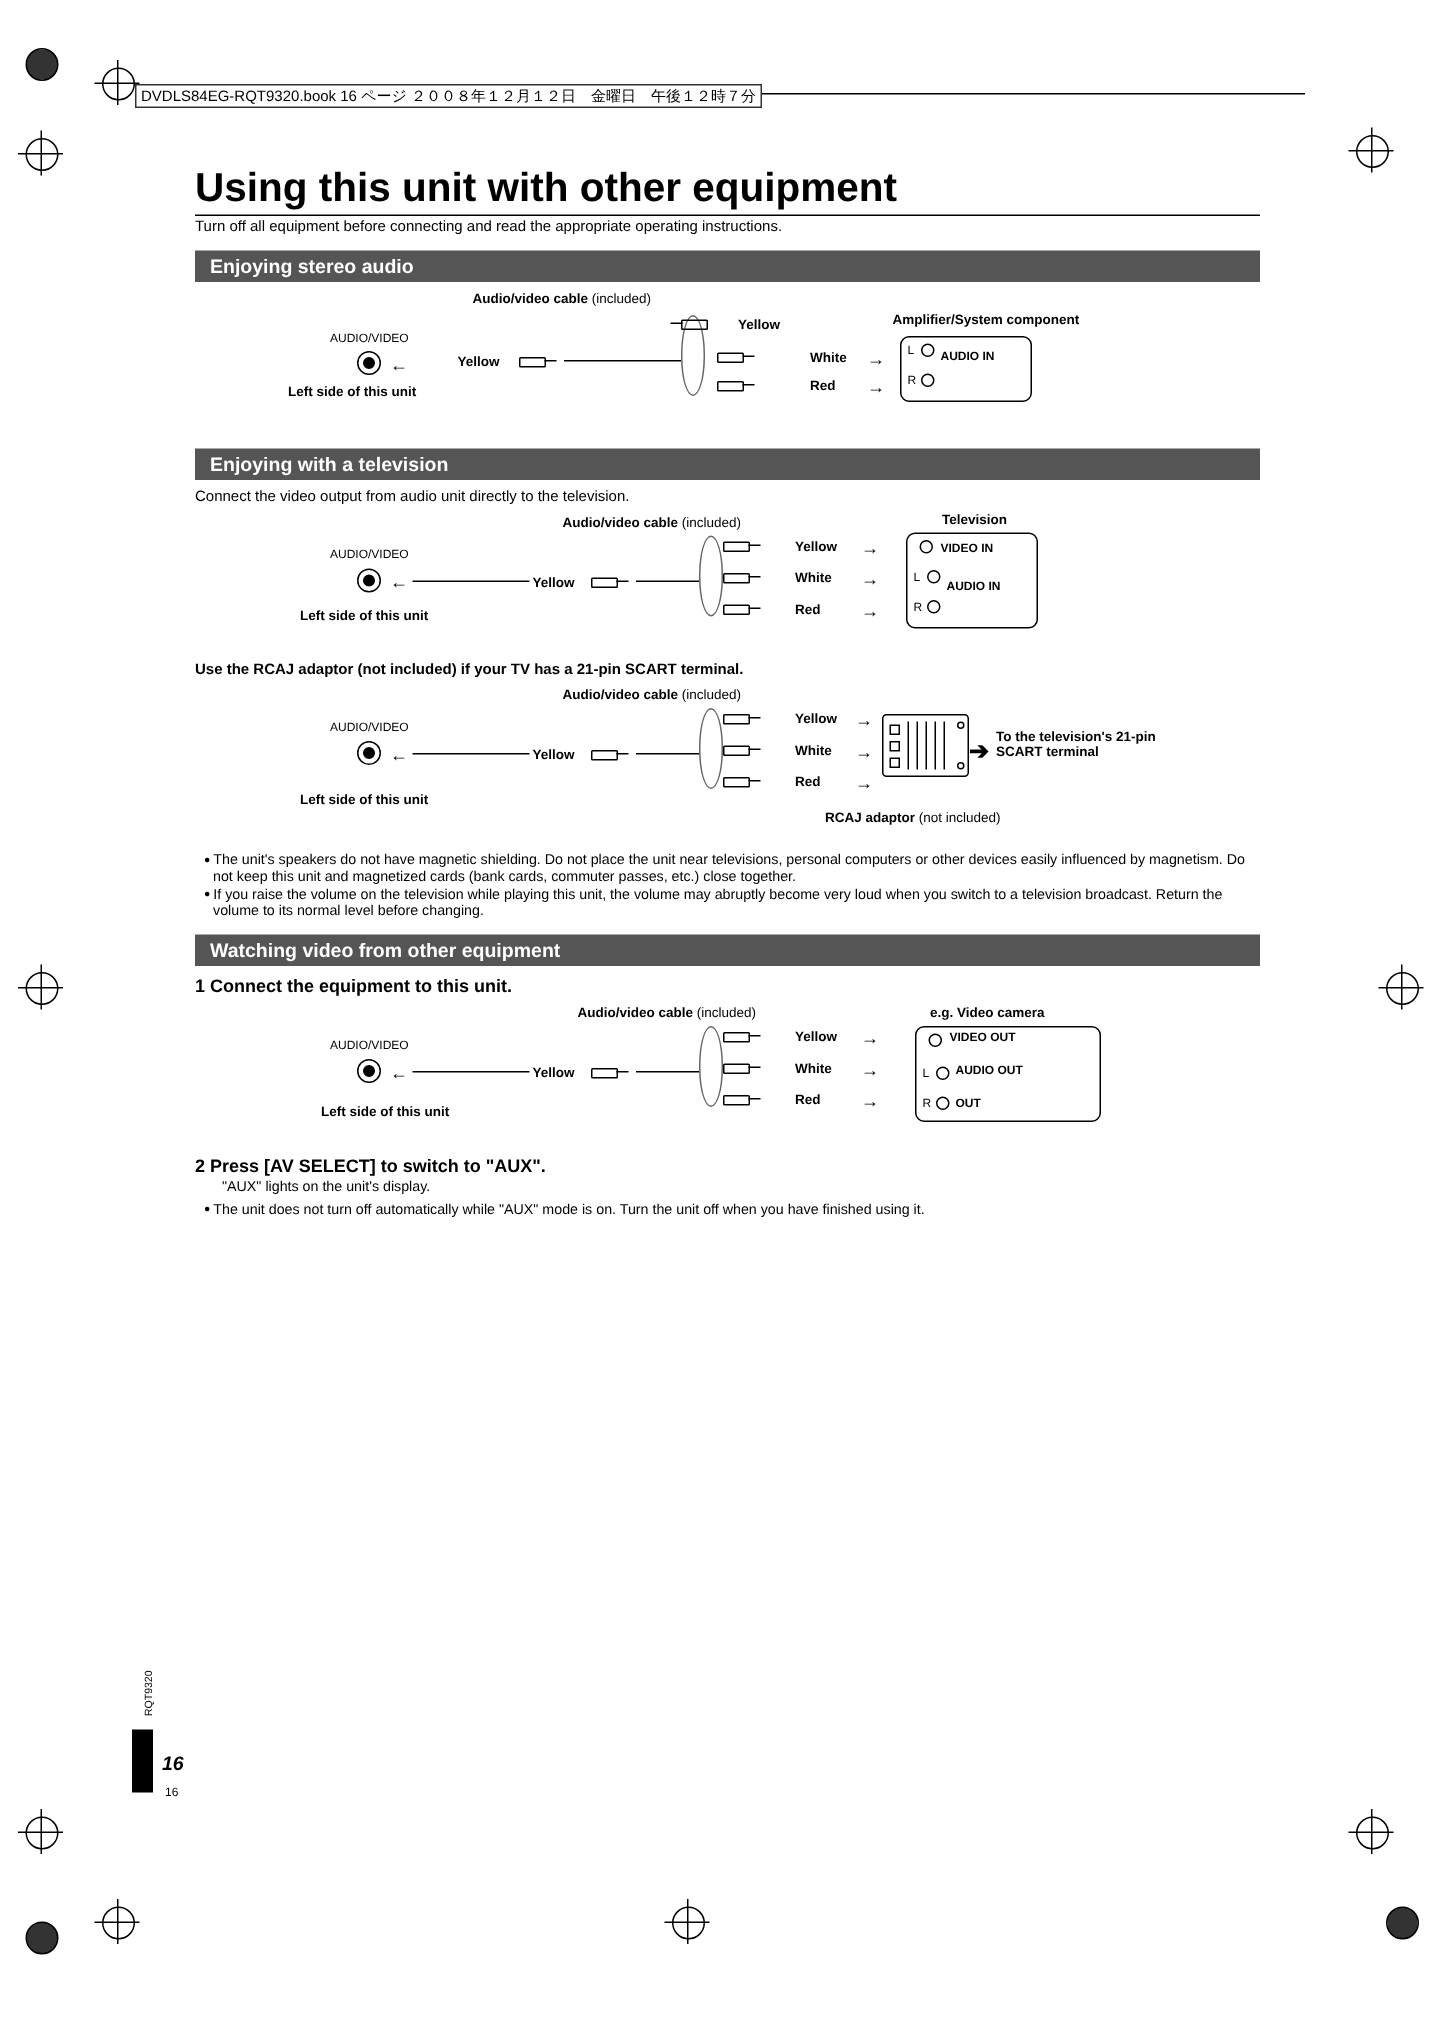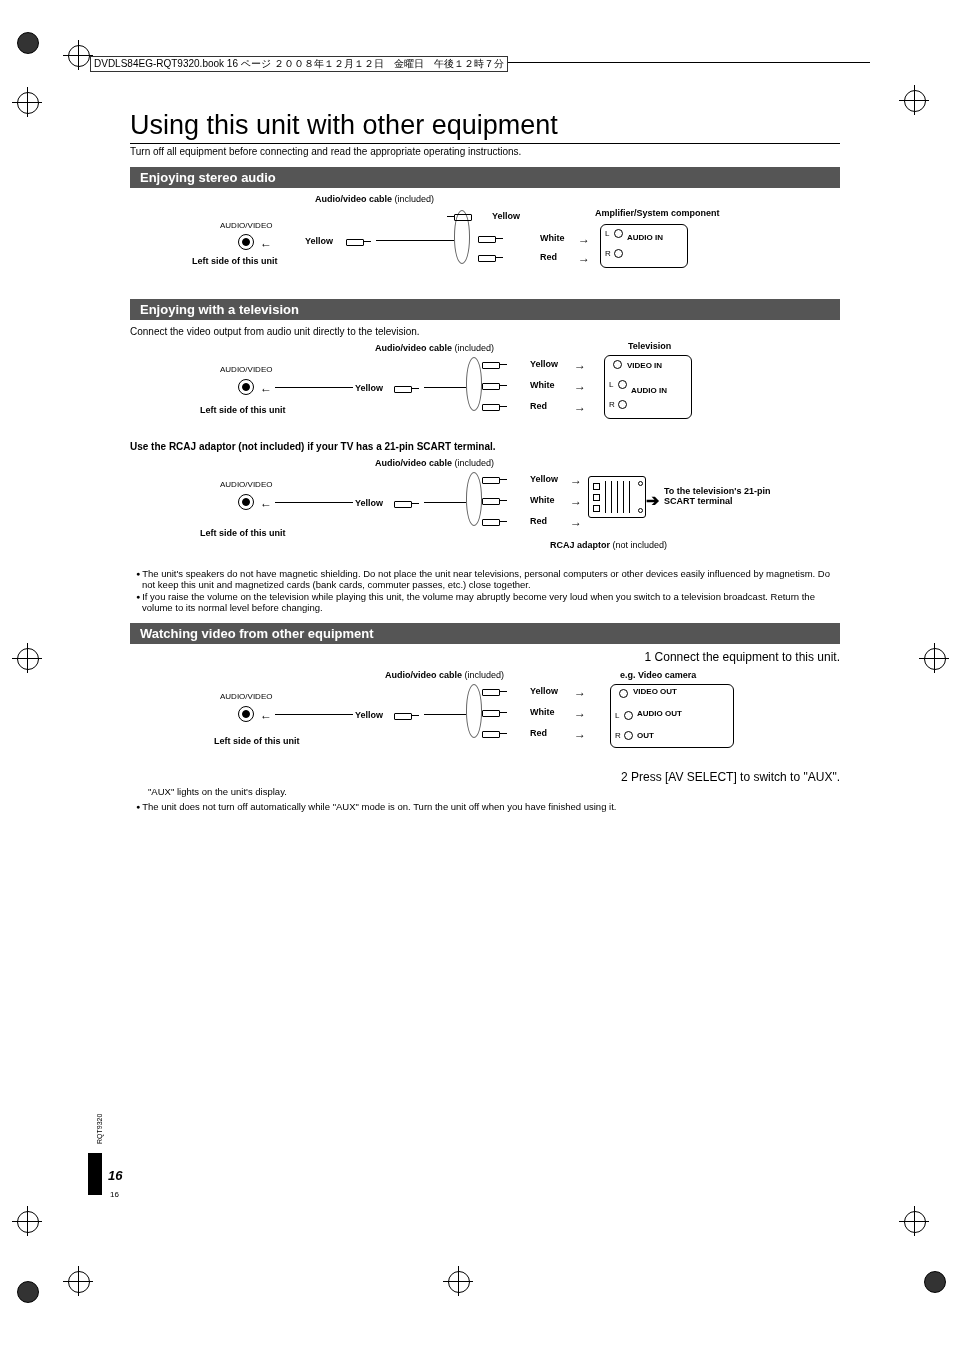--- a/index.html
+++ b/index.html
@@ -30,21 +30,21 @@
     position: absolute;
     left: 90px;
     top: 56px;
     font-size: 10px;
     background: #fff;
     padding: 0 3px;
     border: 1px solid #333;
   }
   .title {
     font-size: 27px;
-    font-weight: normal;
+    font-weight: bold;
     margin: 0 0 2px 0;
   }
   .title-rule {
     border-top: 1px solid #000;
     margin-bottom: 2px;
   }
   .subtitle {
     font-size: 10px;
     margin-bottom: 8px;
   }
@@ -106,21 +106,21 @@
     margin: 4px 0;
     padding-left: 6px;
   }
   .bullet-list li {
     list-style: none;
     text-indent: -6px;
     padding-left: 6px;
     margin-bottom: 1px;
   }
   .bullet-list li::before { content: "● "; font-size: 7px; vertical-align: 1px;}
-  .step-line { font-size: 12px; font-weight: normal; margin: 6px 0 2px 0; text-align: right;}
+  .step-line { font-size: 12px; font-weight: bold; margin: 6px 0 2px 0;}
   .step-sub { font-size: 9.5px; margin-left: 18px;}
   .pagenum {
     position: absolute;
     left: 108px;
     bottom: 168px;
     font-style: italic;
     font-weight: bold;
     font-size: 13px;
   }
   .pagenum2 {

